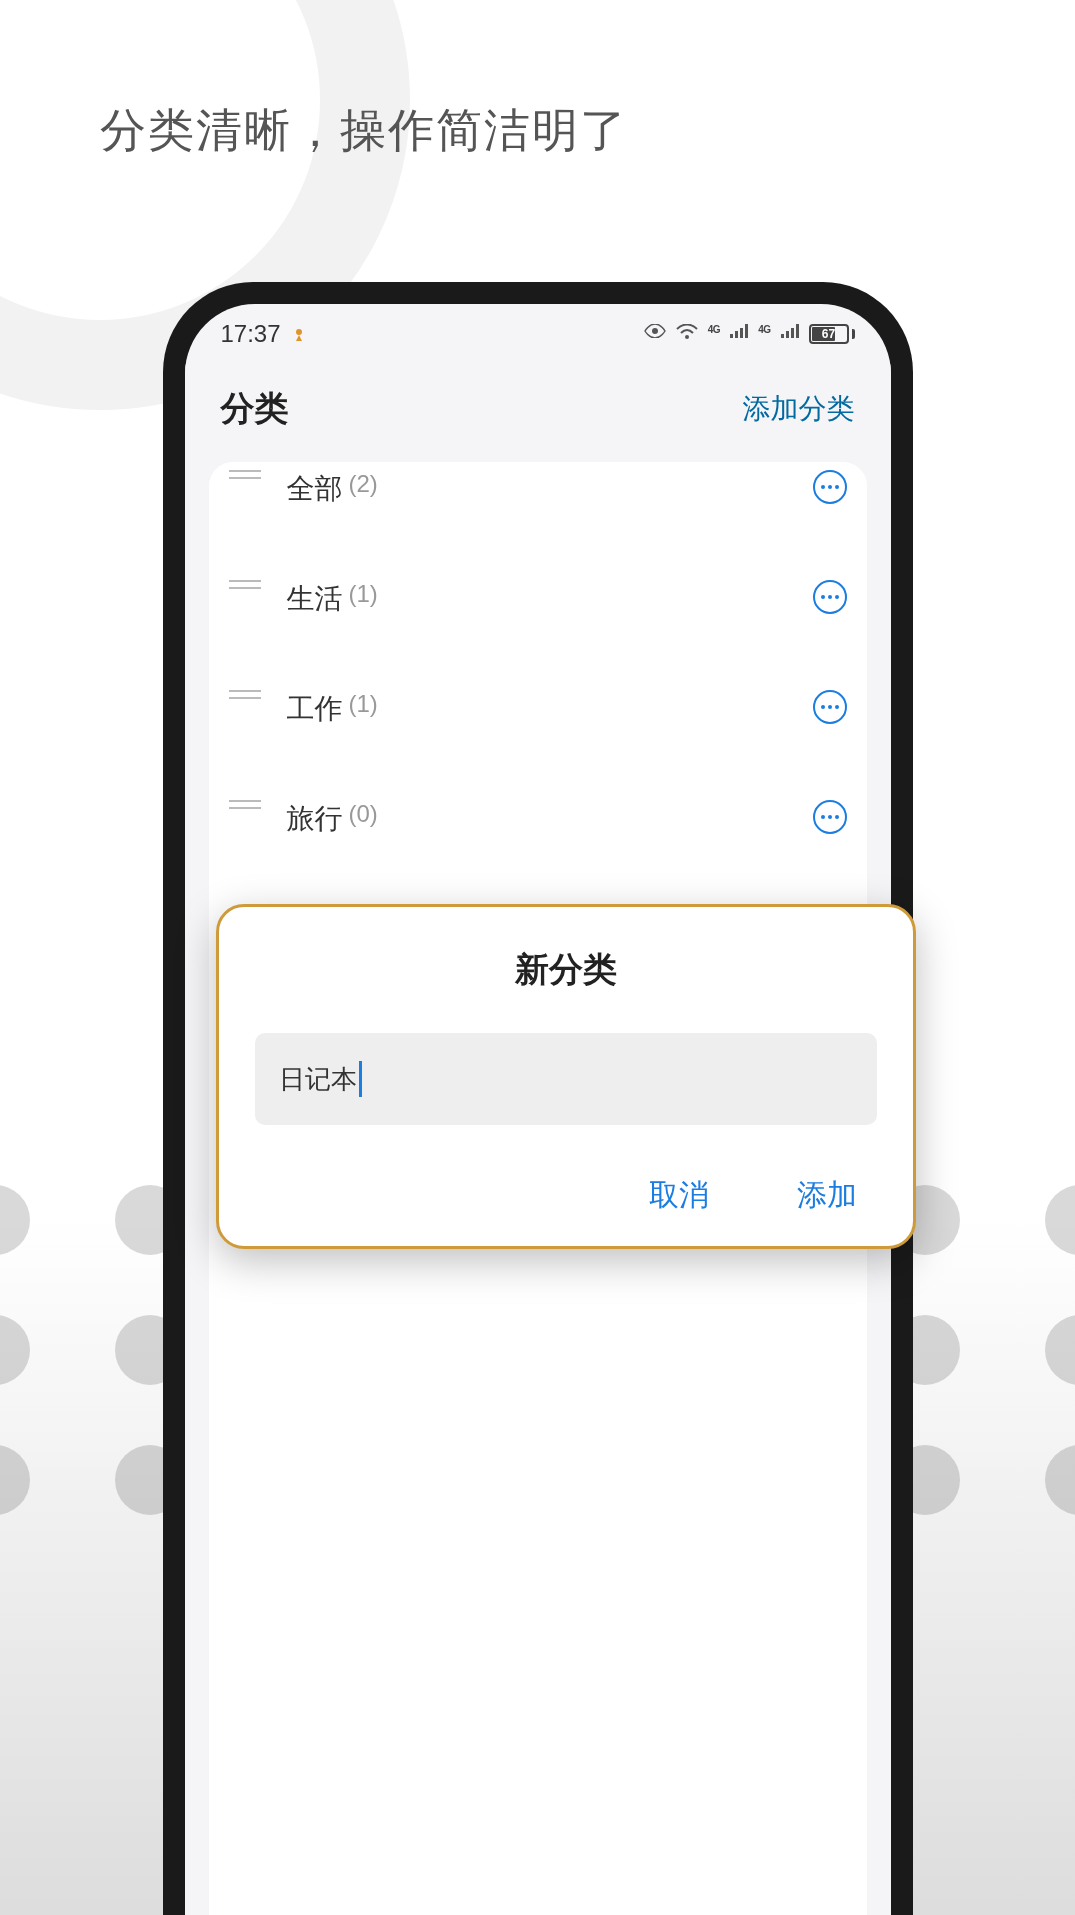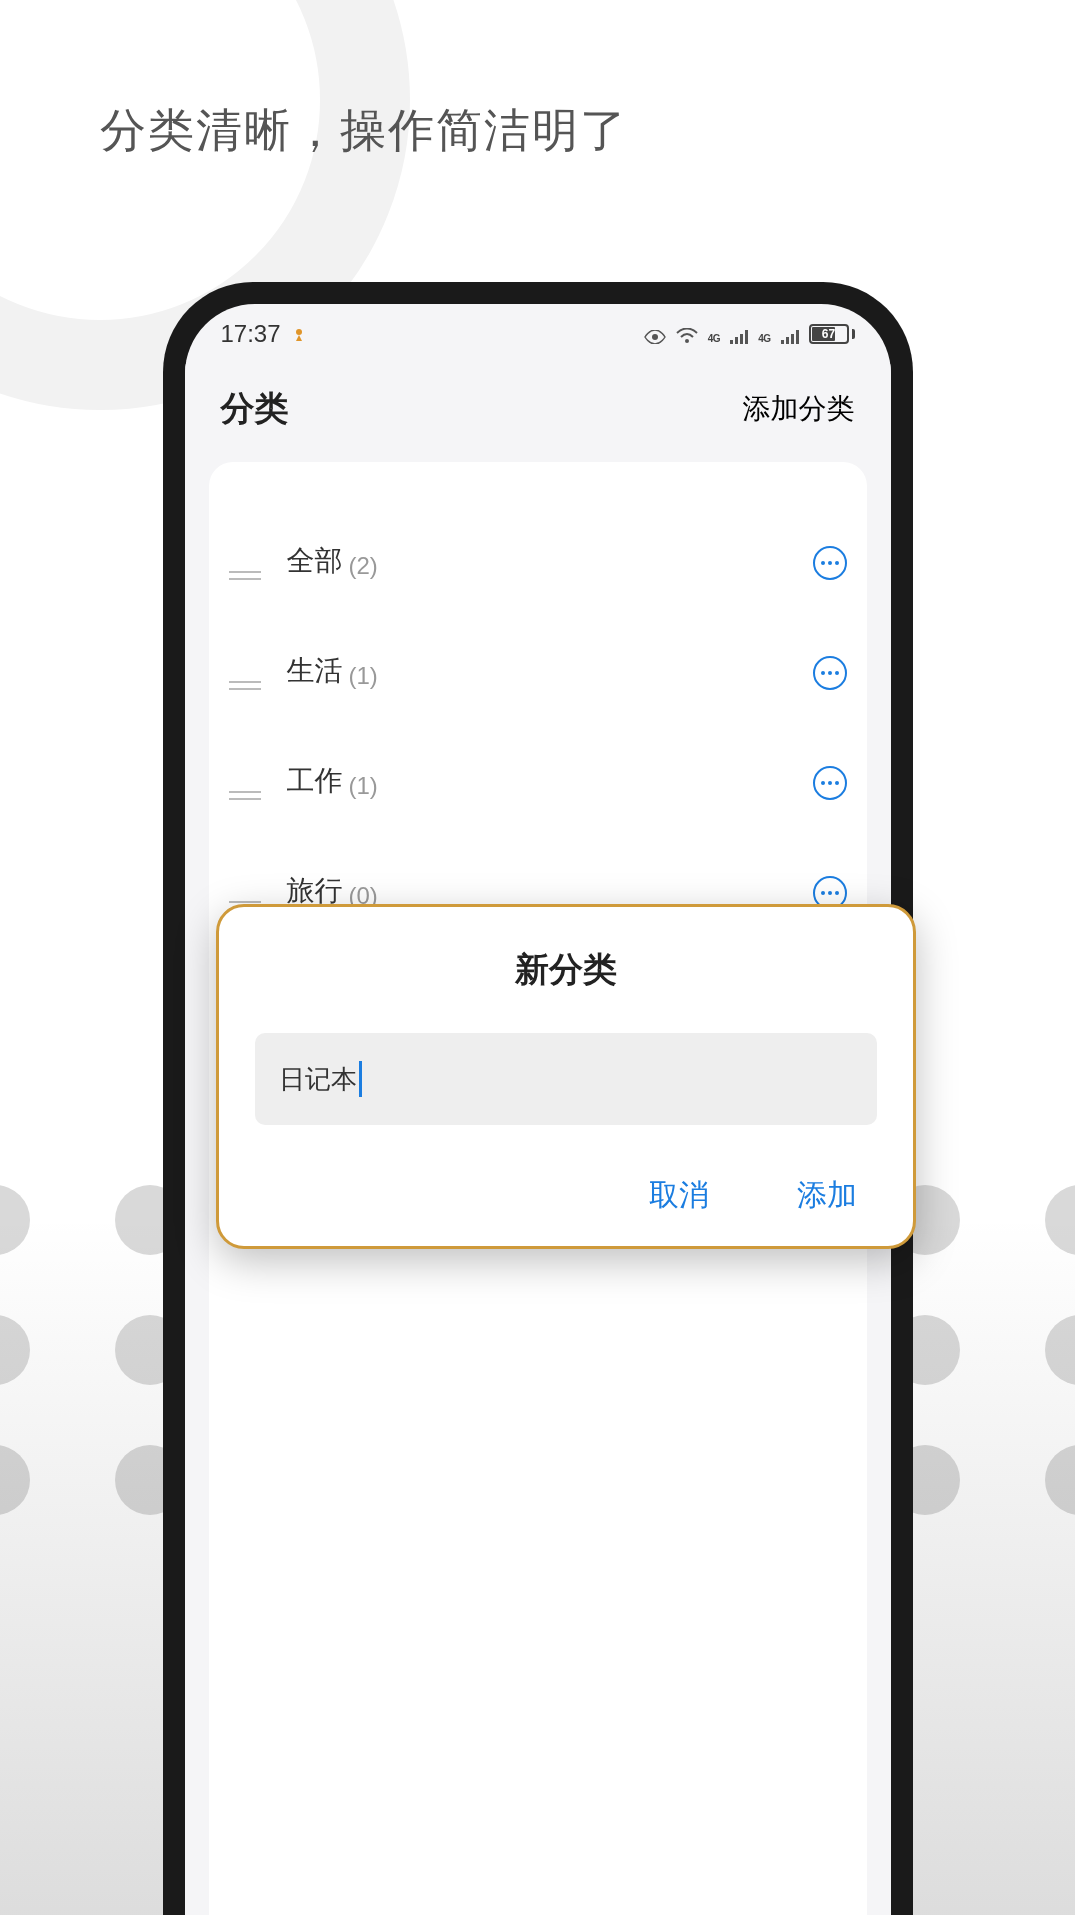--- a/index.html
+++ b/index.html
@@ -72,21 +72,21 @@
 
   
   .statusbar {
     height: 60px;
     padding: 0 36px;
     display: flex; align-items: center; justify-content: space-between;
     font-size: 24px;
     color: #333;
   }
   .sb-left { display: flex; align-items: center; gap: 10px; font-weight: 500; }
-  .sb-right { display: flex; align-items: flex-end; gap: 10px; }
+  .sb-right { display: flex; align-items: flex-start; gap: 10px; }
   .sb-right svg { display: block; }
   .sb-small { font-size: 10px; font-weight: 600; letter-spacing: -0.5px; color:#444;}
   .battery {
     display: flex; align-items: center; gap: 3px;
   }
   .battery-body {
     width: 40px; height: 20px; border: 2px solid #444; border-radius: 4px;
     position: relative; display:flex; align-items:center; justify-content:center;
   }
   .battery-fill {
@@ -96,32 +96,32 @@
   .battery-text { position: relative; font-size: 12px; font-weight:600; color:#fff; }
   .battery-tip { width: 3px; height: 10px; background: #444; border-radius: 0 2px 2px 0; }
 
   
   .app-header {
     padding: 22px 36px 30px;
     display: flex; align-items: center; justify-content: space-between;
     background: #f5f5f7;
   }
   .app-title { font-size: 34px; font-weight: 700; color: #222; }
-  .app-action { font-size: 28px; color: #000000; }
+  .app-action { font-size: 28px; color: #0369a1; }
 
   
   .list-card {
     margin: 0 24px;
     background: #fff;
     border-radius: 24px;
     padding: 8px 20px;
     flex: 1;
   }
   .list-row {
-    display: flex; align-items: flex-end;
+    display: flex; align-items: flex-start;
     height: 110px;
   }
   .drag {
     width: 32px; display:flex; flex-direction:column; gap:5px; margin-right: 26px;
   }
   .drag span { height:2px; background:#bbb; }
   .row-label { font-size: 28px; color: #333; font-weight: 500; }
   .row-count { font-size: 24px; color: #999; margin-left: 6px; }
   .row-spacer { flex: 1; }
   .more-btn {

